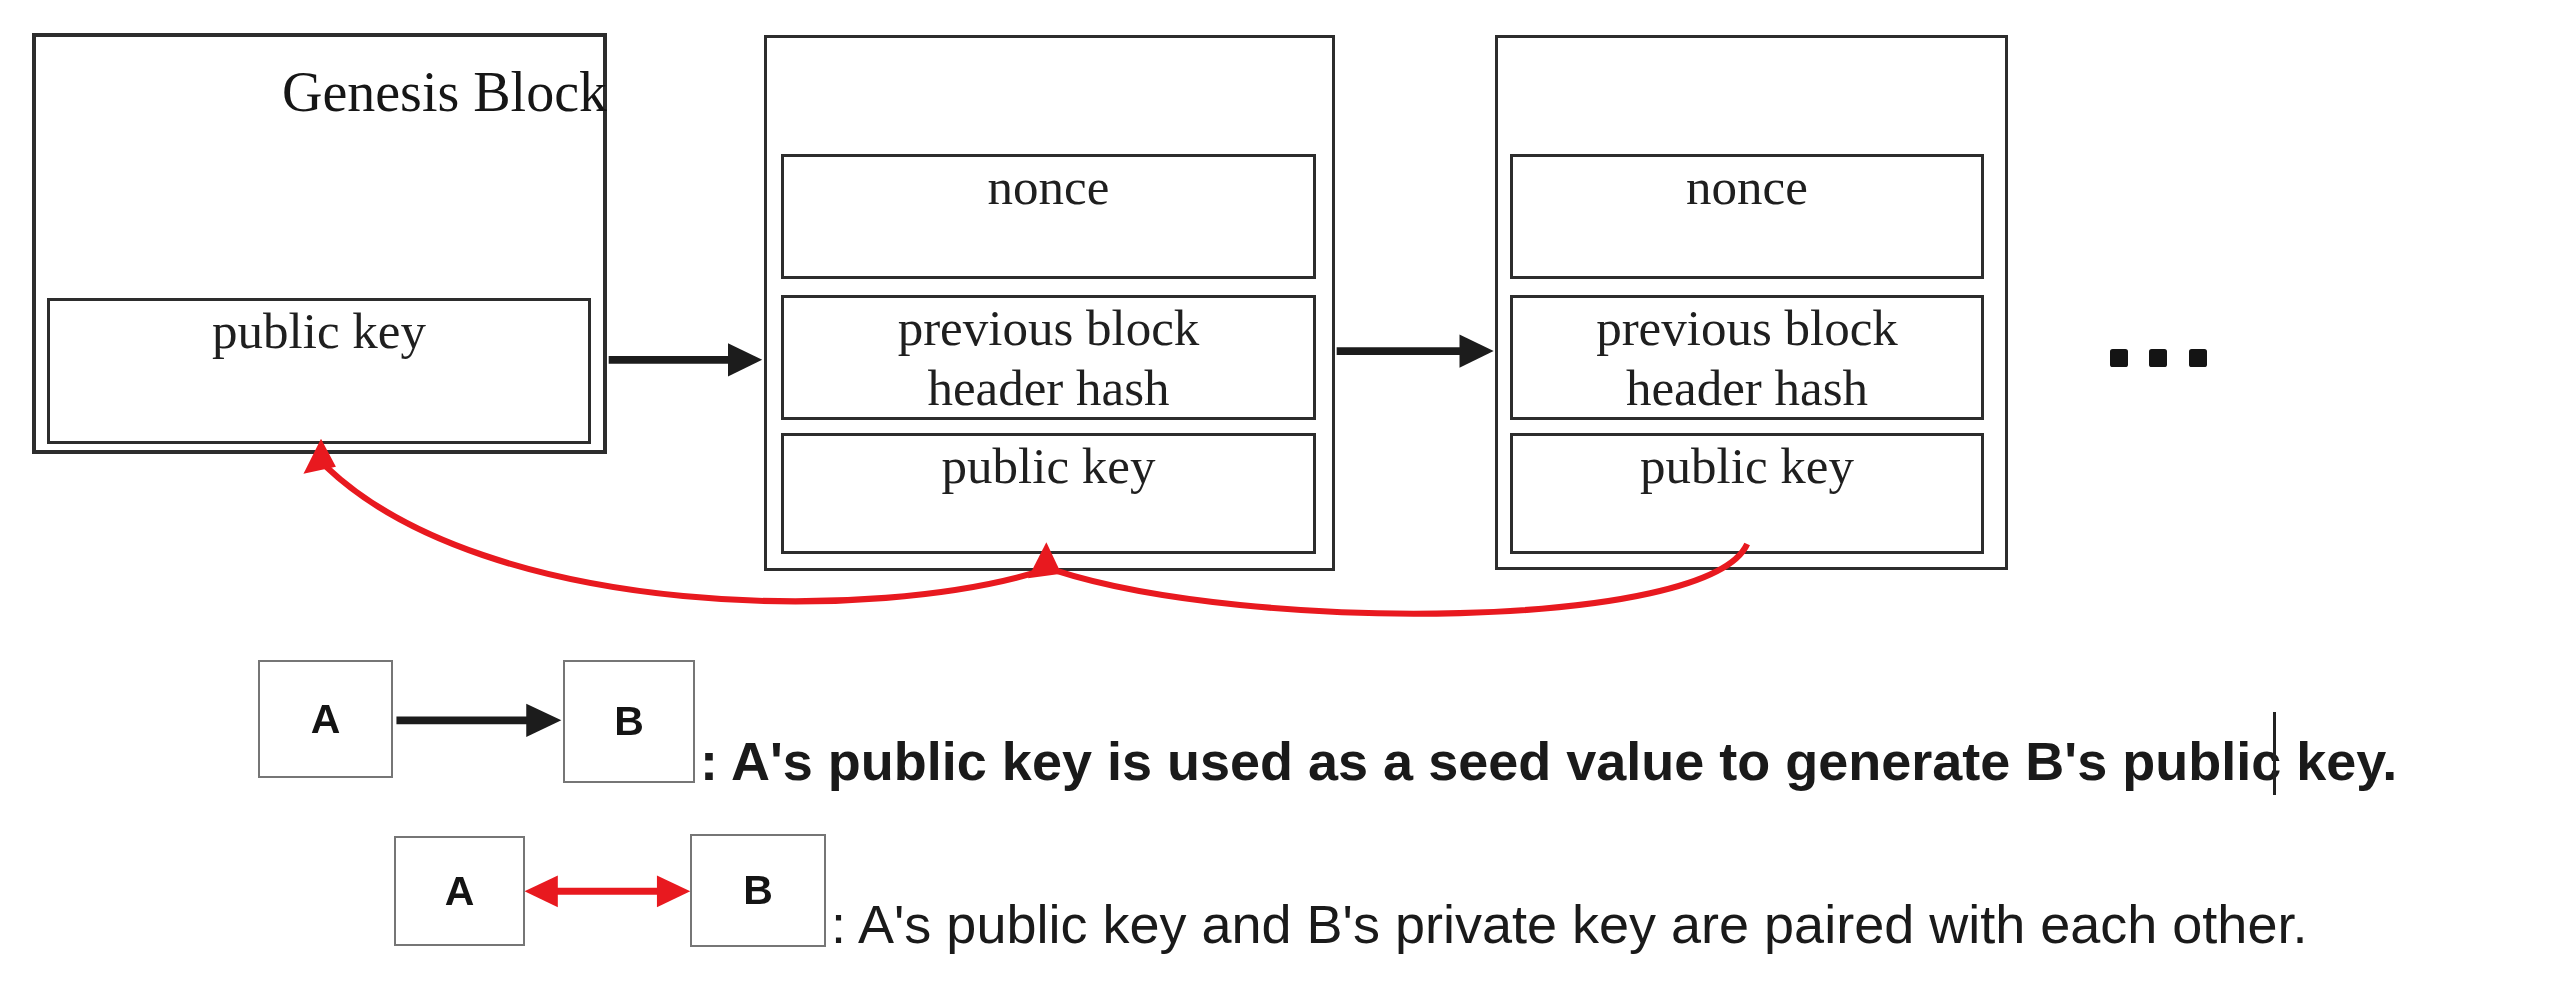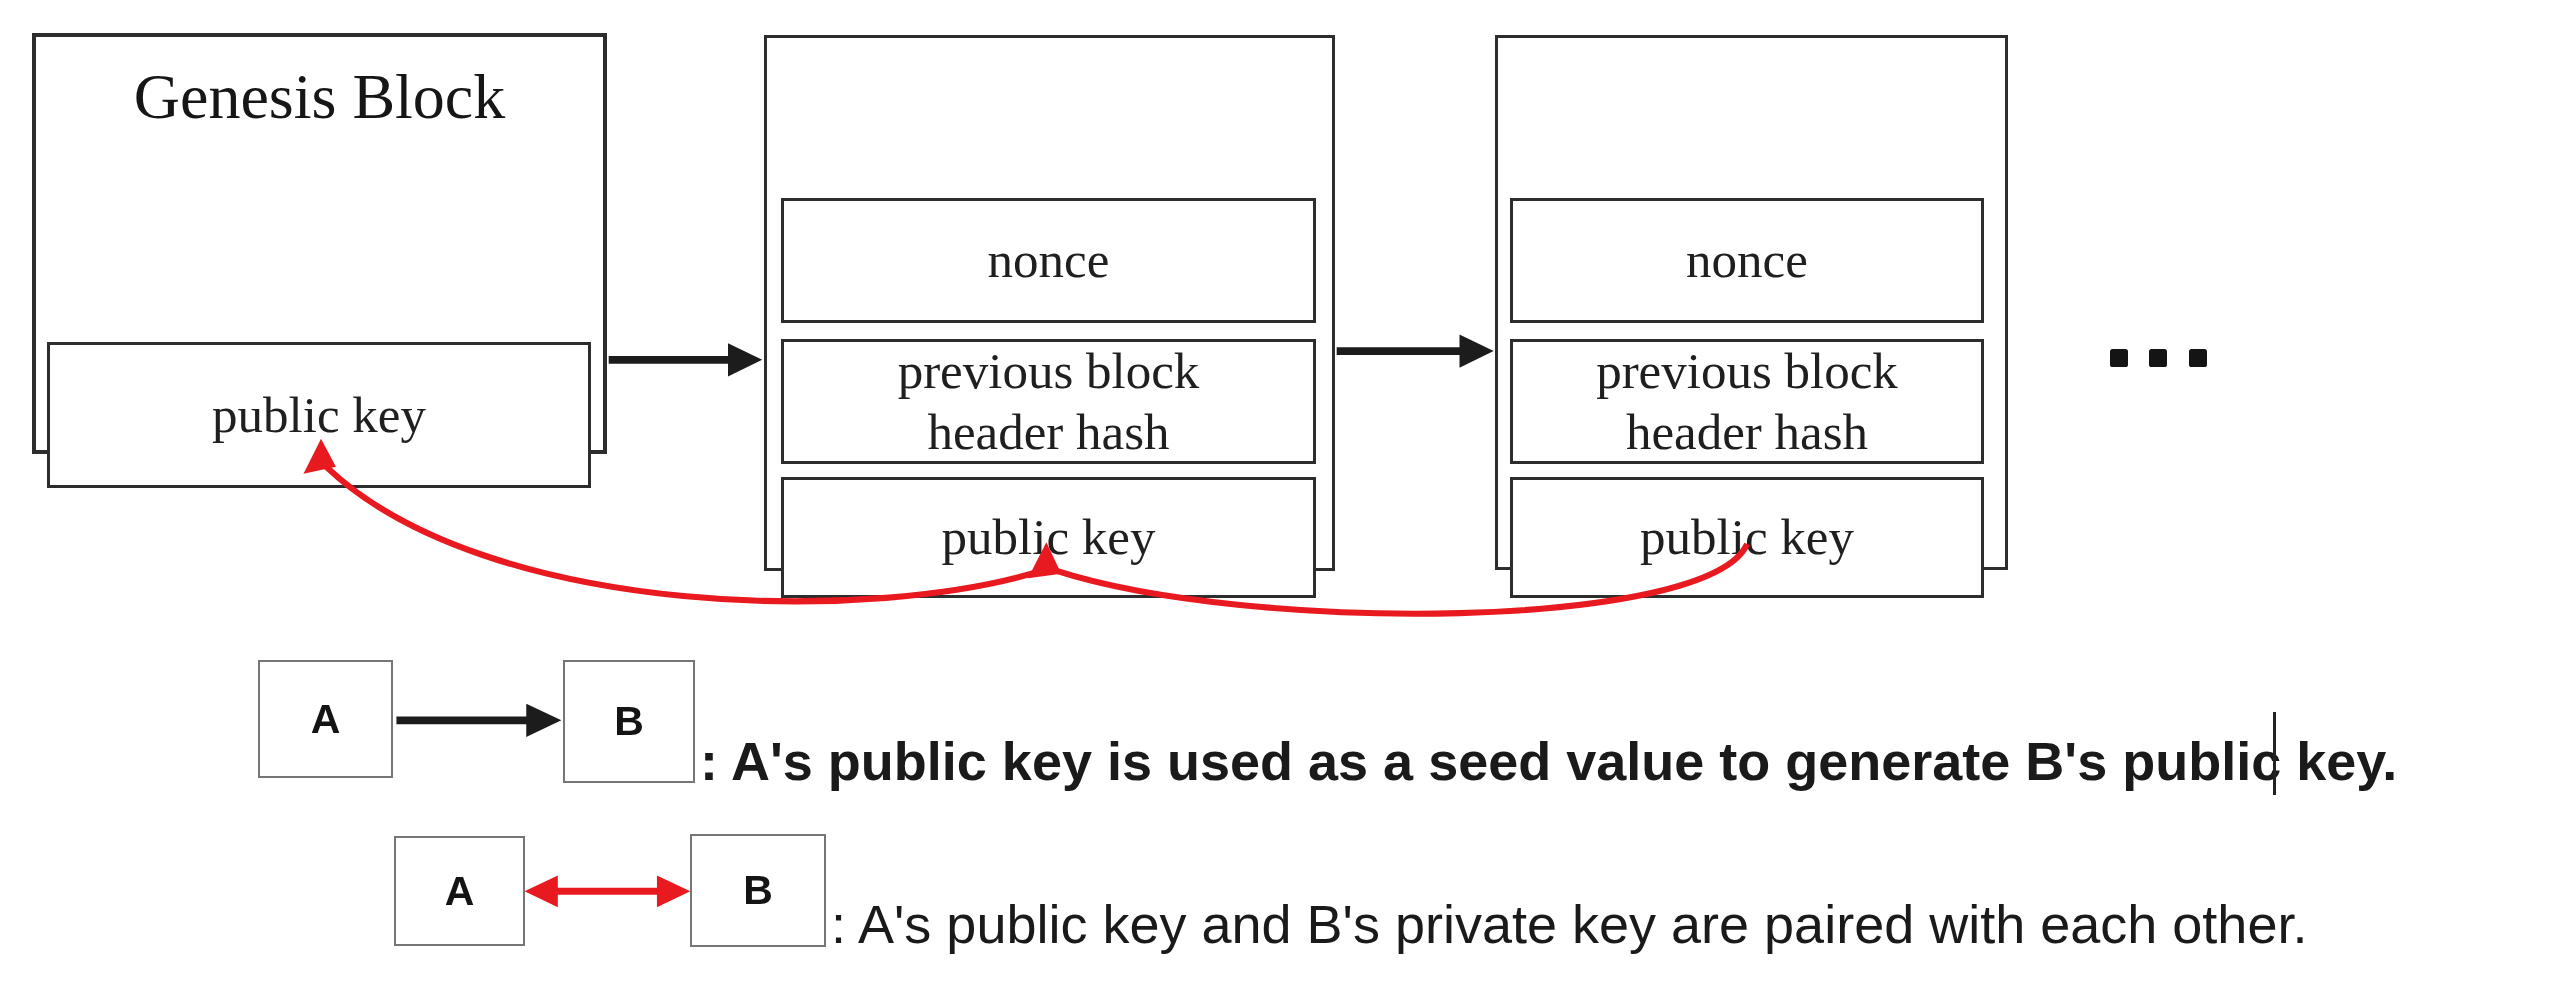--- a/index.html
+++ b/index.html
@@ -1,22 +1,22 @@
 <!DOCTYPE html>
 <html style="font-size:14px"><head>
 <meta charset="utf-8">
 <style>
   html,body{margin:0;padding:0;background:#ffffff;}
   #canvas{position:relative;width:2576px;height:1003px;background:#ffffff;overflow:hidden;
           font-family:"Liberation Serif","DejaVu Serif",serif;color:#1c1c1c;}
   .abs{position:absolute;box-sizing:border-box;}
   .outer-box{border:4.4px solid #2d2d2d;background:#ffffff;}
-  .inner-box{border:3.5px solid #2d2d2d;background:#ffffff;display:flex;align-items:center;justify-content:center;text-align:center;margin-top:44px;}
+  .inner-box{border:3.5px solid #2d2d2d;background:#ffffff;display:flex;justify-content:center;text-align:center;}
   .field-text{font-size:51px;line-height:1.18;color:#1f1f1f;}
-  .block-title{font-size:64px;text-align:center;color:#161616;}
+  .block-title{font-size:56px;text-align:right;color:#161616;}
   svg.overlay{position:absolute;left:0;top:0;width:2576px;height:1003px;pointer-events:none;}
   .dot{position:absolute;width:17.5px;height:17.5px;background:#141414;border-radius:2.6px;}
   .legend-box{border:2.6px solid #767676;background:#ffffff;display:flex;align-items:center;justify-content:center;
               font-family:"Liberation Sans",sans-serif;font-weight:bold;font-size:41px;color:#141414;}
   .legend-text{font-family:"Liberation Sans",sans-serif;font-size:54px;color:#1a1a1a;white-space:nowrap;}
   .sr{position:absolute;width:0.9px;height:0.9px;overflow:hidden;clip:rect(0 0 0 0);}
   .cursor-bar{position:absolute;width:2.6px;background:#222222;}
 </style>
 </head>
 <body>

